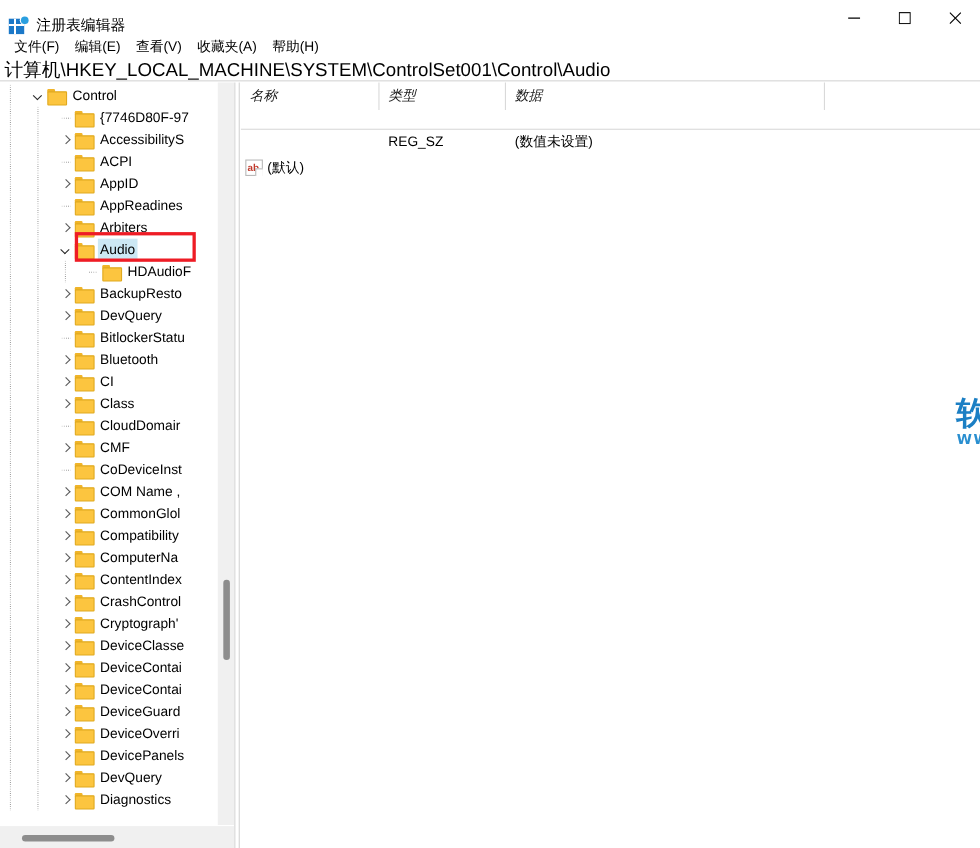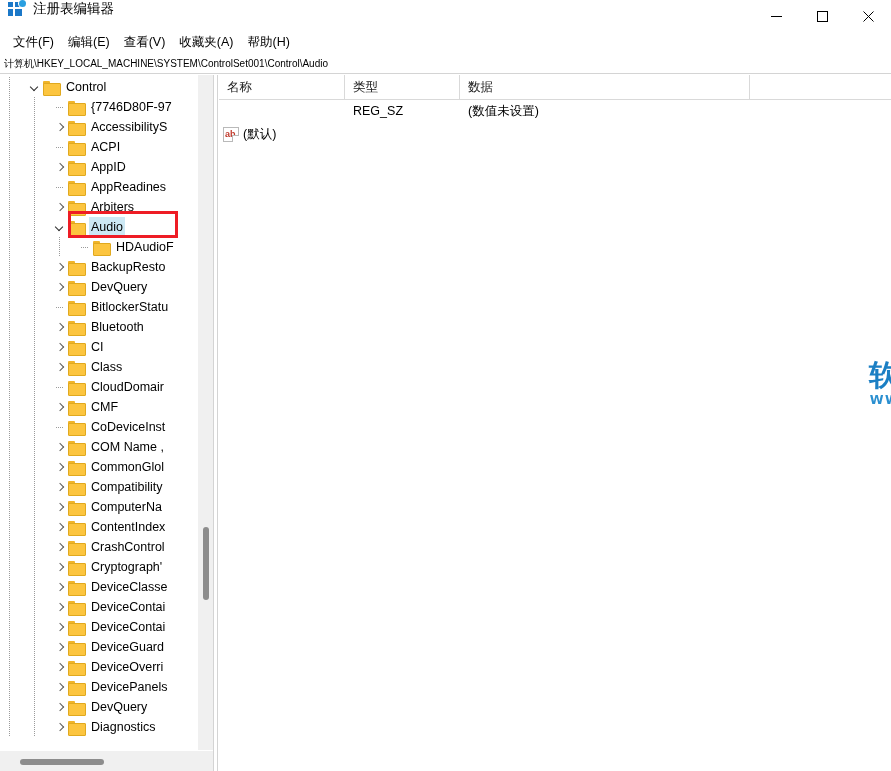--- a/index.html
+++ b/index.html
@@ -15,21 +15,21 @@
     position: relative;
     width: 891px; height: 771px;
     background: #ffffff;
   }
 
   
   .titlebar {
     position: absolute; left: 0; top: 0;
     width: 891px; height: 32px;
     background: #ffffff;
-    display: flex; align-items: flex-start;
+    display: flex; align-items: flex-end;
   }
   .title-icon {
     position: relative;
     width: 17px; height: 17px;
     margin-left: 8px; margin-right: 8px;
     flex: none;
   }
   .ti-grid {
     position: absolute; left: 0; top: 2px;
     width: 14px; height: 14px;
@@ -85,21 +85,21 @@
   
   .addressbar {
     position: absolute; left: 0; top: 54px;
     width: 891px; height: 20px;
     background: #ffffff;
     border-bottom: 1px solid #d4d4d4;
     display: flex; align-items: center;
     padding-left: 4px;
   }
   .address-text {
-    font-size: 10px;
+    font-size: 17px;
     color: #000;
     white-space: nowrap;
   }
 
   
   .content {
     position: absolute; left: 0; top: 75px;
     width: 891px; height: 696px;
     background: #ffffff;
   }
@@ -247,24 +247,25 @@
 
   
   .list-panel {
     position: absolute;
     left: 219px; top: 0;
     width: 672px; height: 696px;
     background: #ffffff;
   }
   .list-header {
     position: relative;
-    height: 25px;
+    height: 43px;
     border-bottom: 1px solid #d9d9d9;
     display: flex;
     background: #ffffff;
+    font-style: italic;
   }
   .col {
     position: relative;
     height: 25px;
     display: flex; align-items: center;
     padding-left: 8px;
     font-size: 12.5px;
     color: #1a1a1a;
     border-right: 1px solid #d9d9d9;
     white-space: nowrap;

